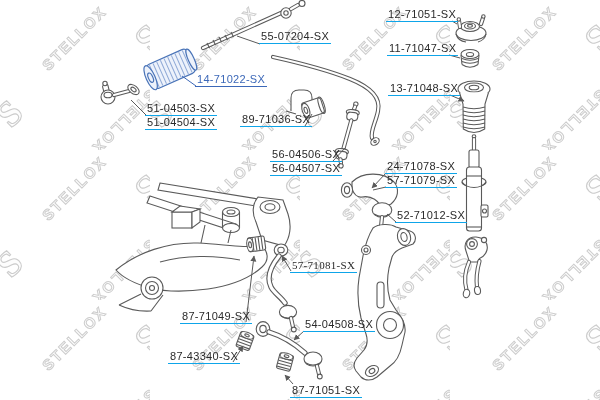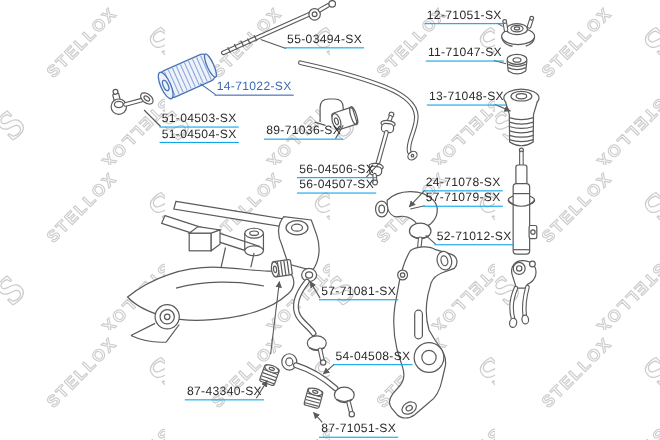--- a/index.html
+++ b/index.html
@@ -276,30 +276,31 @@
     <path class="leader" d="M396,222 L387,214"></path>
     <path class="leader" d="M291,271 L282,256" marker-end="url(#arr)"></path>
     <path class="leader" d="M246,322 L254,256" marker-end="url(#arr)"></path>
     <path class="leader" d="M304,331 L294,340" marker-end="url(#arr)"></path>
     <path class="leader" d="M233,362 L243,346" marker-end="url(#arr)"></path>
     <path class="leader" d="M293,384 L285,375" marker-end="url(#arr)"></path>
   </g>
 </svg>
 
   <div class="part-label" style="left:386px;top:8px;">12-71051-SX</div>
-  <div class="part-label" style="left:259px;top:30px;">55-03494-SX</div>
+  <div class="part-label" style="left:259px;top:30px;">55-07204-SX</div>
   <div class="part-label" style="left:387px;top:42px;">11-71047-SX</div>
   <div class="part-label blue" style="left:195px;top:73px;">14-71022-SX</div>
   <div class="part-label" style="left:388px;top:82px;">13-71048-SX</div>
   <div class="part-label" style="left:145px;top:102px;">51-04503-SX</div>
   <div class="part-label" style="left:145px;top:116px;">51-04504-SX</div>
   <div class="part-label" style="left:240px;top:113px;">89-71036-SX</div>
   <div class="part-label" style="left:270px;top:148px;">56-04506-SX</div>
   <div class="part-label" style="left:270px;top:162px;">56-04507-SX</div>
   <div class="part-label" style="left:385px;top:160px;">24-71078-SX</div>
   <div class="part-label" style="left:385px;top:174px;">57-71079-SX</div>
   <div class="part-label" style="left:395px;top:209px;text-align:right;">52-71012-SX</div>
-  <div class="part-label" style="left:290px;top:259px;">57-71081-SX</div>
+  <div class="part-label" style="left:290px;top:259px;font-family:Liberation Serif, serif;">57-71081-SX</div>
+  <div class="part-label" style="left:180px;top:310px;">87-71049-SX</div>
   <div class="part-label" style="left:303px;top:318px;">54-04508-SX</div>
   <div class="part-label" style="left:168px;top:350px;">87-43340-SX</div>
   <div class="part-label" style="left:290px;top:384px;">87-71051-SX</div>
 
 </div>
 
 </body></html>

